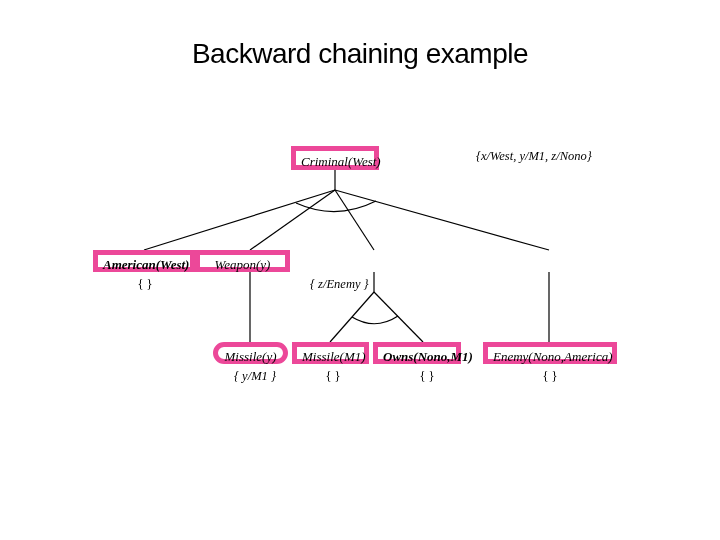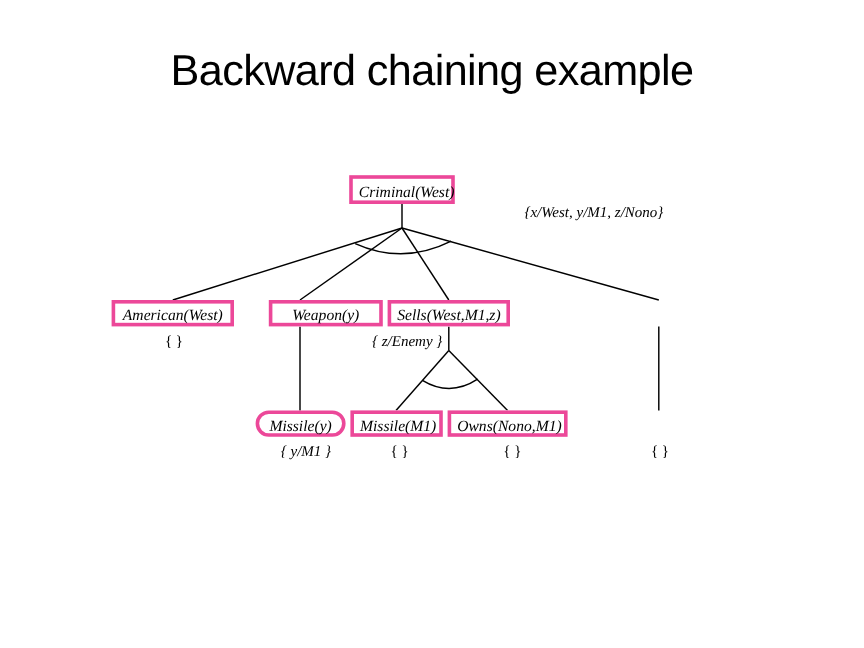--- a/index.html
+++ b/index.html
@@ -21,21 +21,21 @@
     height: 540px;
     background: #ffffff;
   }
   #slide-title {
     position: absolute;
     left: 0;
     top: 38px;
     width: 720px;
     text-align: center;
     font-family: "Liberation Sans", sans-serif;
-    font-size: 36px;
+    font-size: 28px;
     font-weight: 400;
     letter-spacing: -0.5px;
     color: #000000;
     white-space: nowrap;
   }
   #proof-tree {
     position: absolute;
     left: 0;
     top: 0;
     width: 720px;
@@ -45,21 +45,21 @@
     position: absolute;
     left: 0;
     top: 0;
     width: 720px;
     height: 540px;
     pointer-events: none;
   }
   .node {
     position: absolute;
     box-sizing: border-box;
-    border: 3px solid #ec4899;
+    border: 5px solid #ec4899;
     background: #ffffff;
     font-family: "Liberation Serif", serif;
     font-style: italic;
     font-size: 13px;
     line-height: 20px;
     height: 22px;
     text-align: center;
     white-space: nowrap;
     color: #000000;
     padding: 0 5px;
@@ -103,35 +103,35 @@
         <line x1="374" y1="292" x2="330" y2="342"></line>
         <line x1="374" y1="292" x2="423" y2="342"></line>
         <path d="M 352 317 Q 375 331 398 316"></path>
 
         <line x1="549" y1="272" x2="549" y2="342"></line>
       </g>
     </svg>
 
     <div class="node" style="left:291px; top:146px; width:88px; height:24px; line-height:22px;">Criminal(West)</div>
 
-    <div class="node" style="left:93px; top:250px; width:102px;">American(West)</div>
+    <div class="node" style="left:93px; top:250px; width:102px;font-weight:bold;">American(West)</div>
 
-    <div class="node" style="left:224px; top:250px; width:95px;text-align:center;">Weapon(y)</div>
+    <div class="node" style="left:195px; top:250px; width:95px;text-align:center;">Weapon(y)</div>
 
-    <div class="node" style="left:323px; top:250px; width:102px;">Sells(West,M1,z)</div>
 
 
     <div class="node" style="left:213px; top:342px; width:75px;border-radius:11px;">Missile(y)</div>
 
     <div class="node" style="left:292px; top:342px; width:77px;">Missile(M1)</div>
 
-    <div class="node" style="left:373px; top:342px; width:100px;">Owns(Nono,M1)</div>
+    <div class="node" style="left:373px; top:342px; width:88px;font-weight:bold;">Owns(Nono,M1)</div>
 
+    <div class="node" style="left:483px; top:342px; width:134px;">Enemy(Nono,America)</div>
 
-    <div class="subst" style="left:437px; top:148px;margin-top:21px;">{x/West, y/M1, z/Nono}</div>
+    <div class="subst" style="left:476px; top:148px;">{x/West, y/M1, z/Nono}</div>
 
     <div class="subst plain" style="left:130px; top:276px; width:30px;">{ }</div>
 
     <div class="subst" style="left:310px; top:276px;">{ z/Enemy }</div>
 
     <div class="subst" style="left:234px; top:368px;">{ y/M1 }</div>
 
     <div class="subst plain" style="left:318px; top:368px; width:30px;">{ }</div>
 
     <div class="subst plain" style="left:412px; top:368px; width:30px;">{ }</div>

